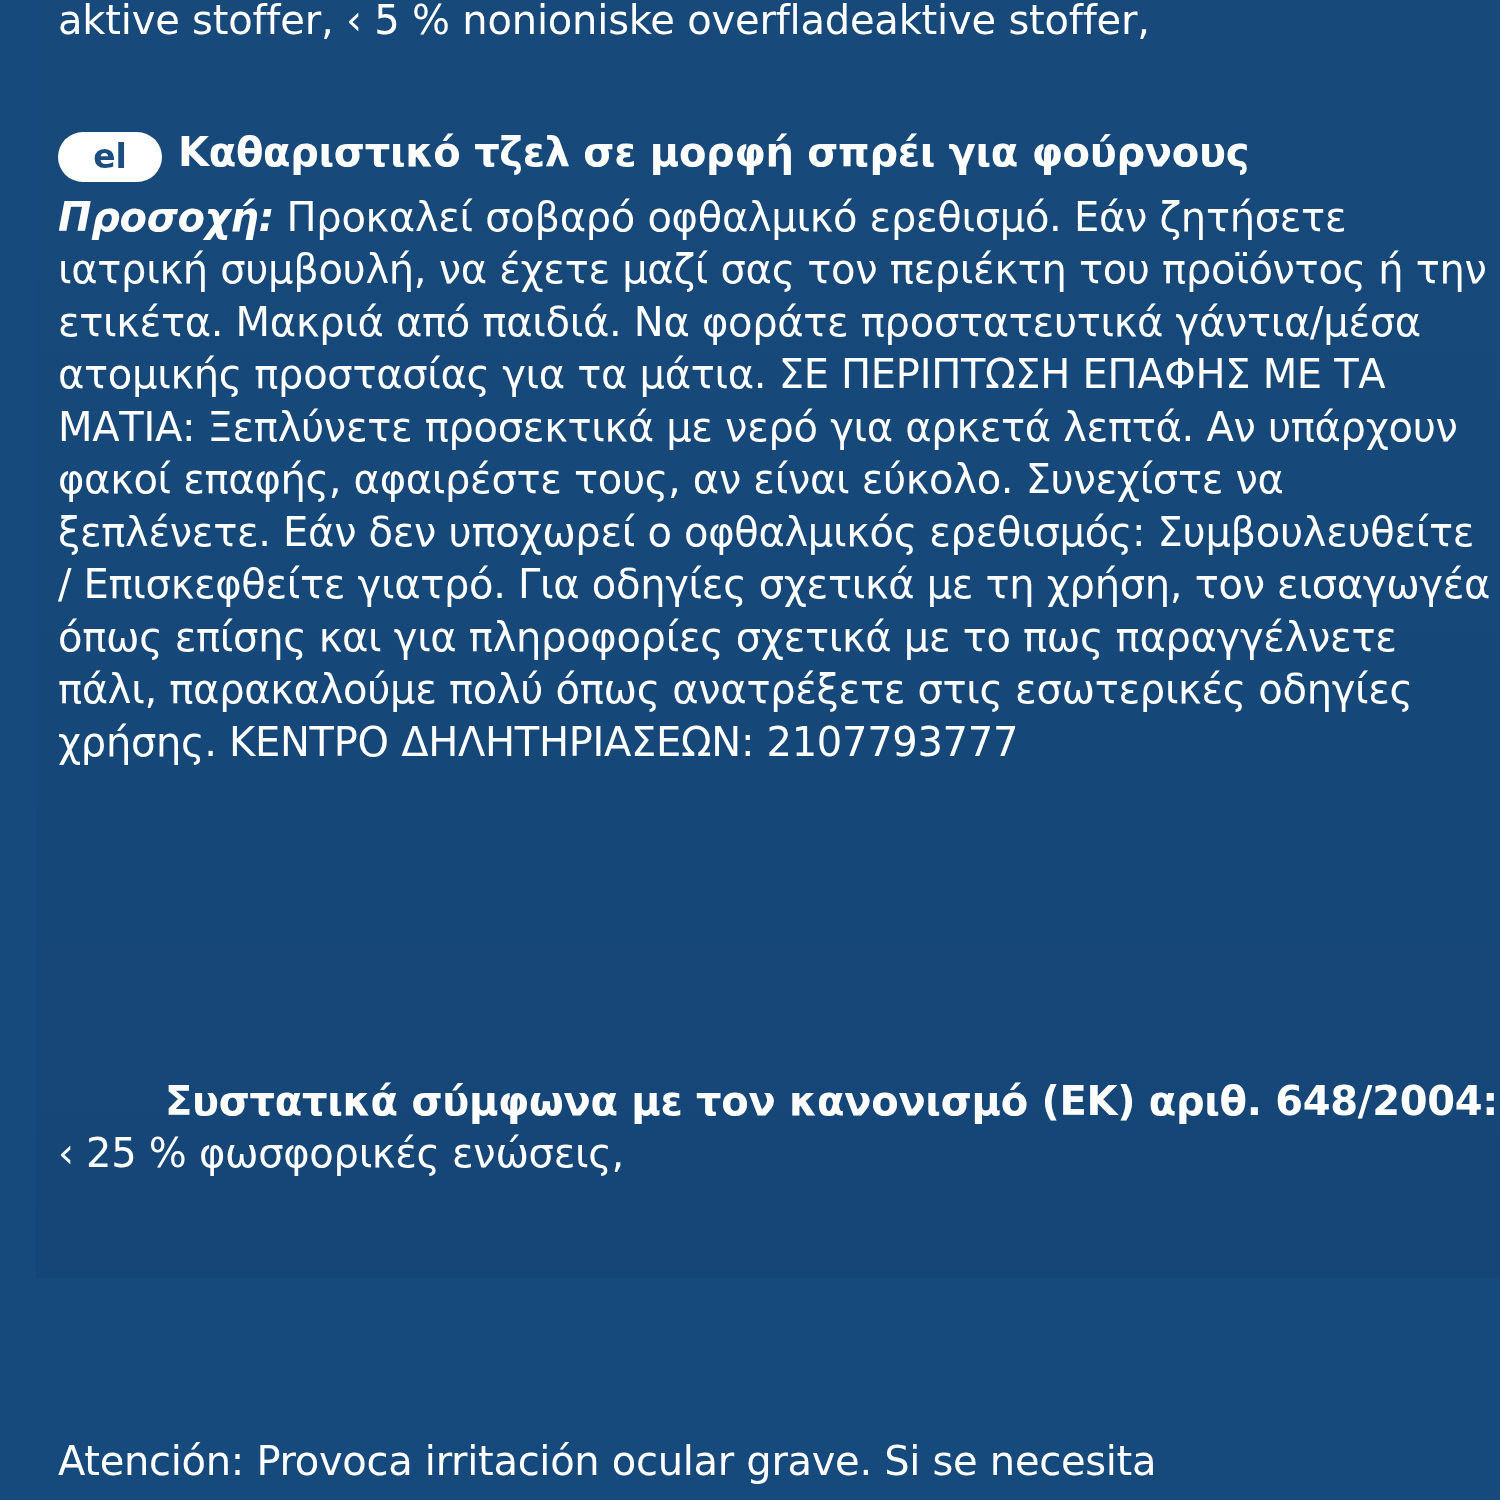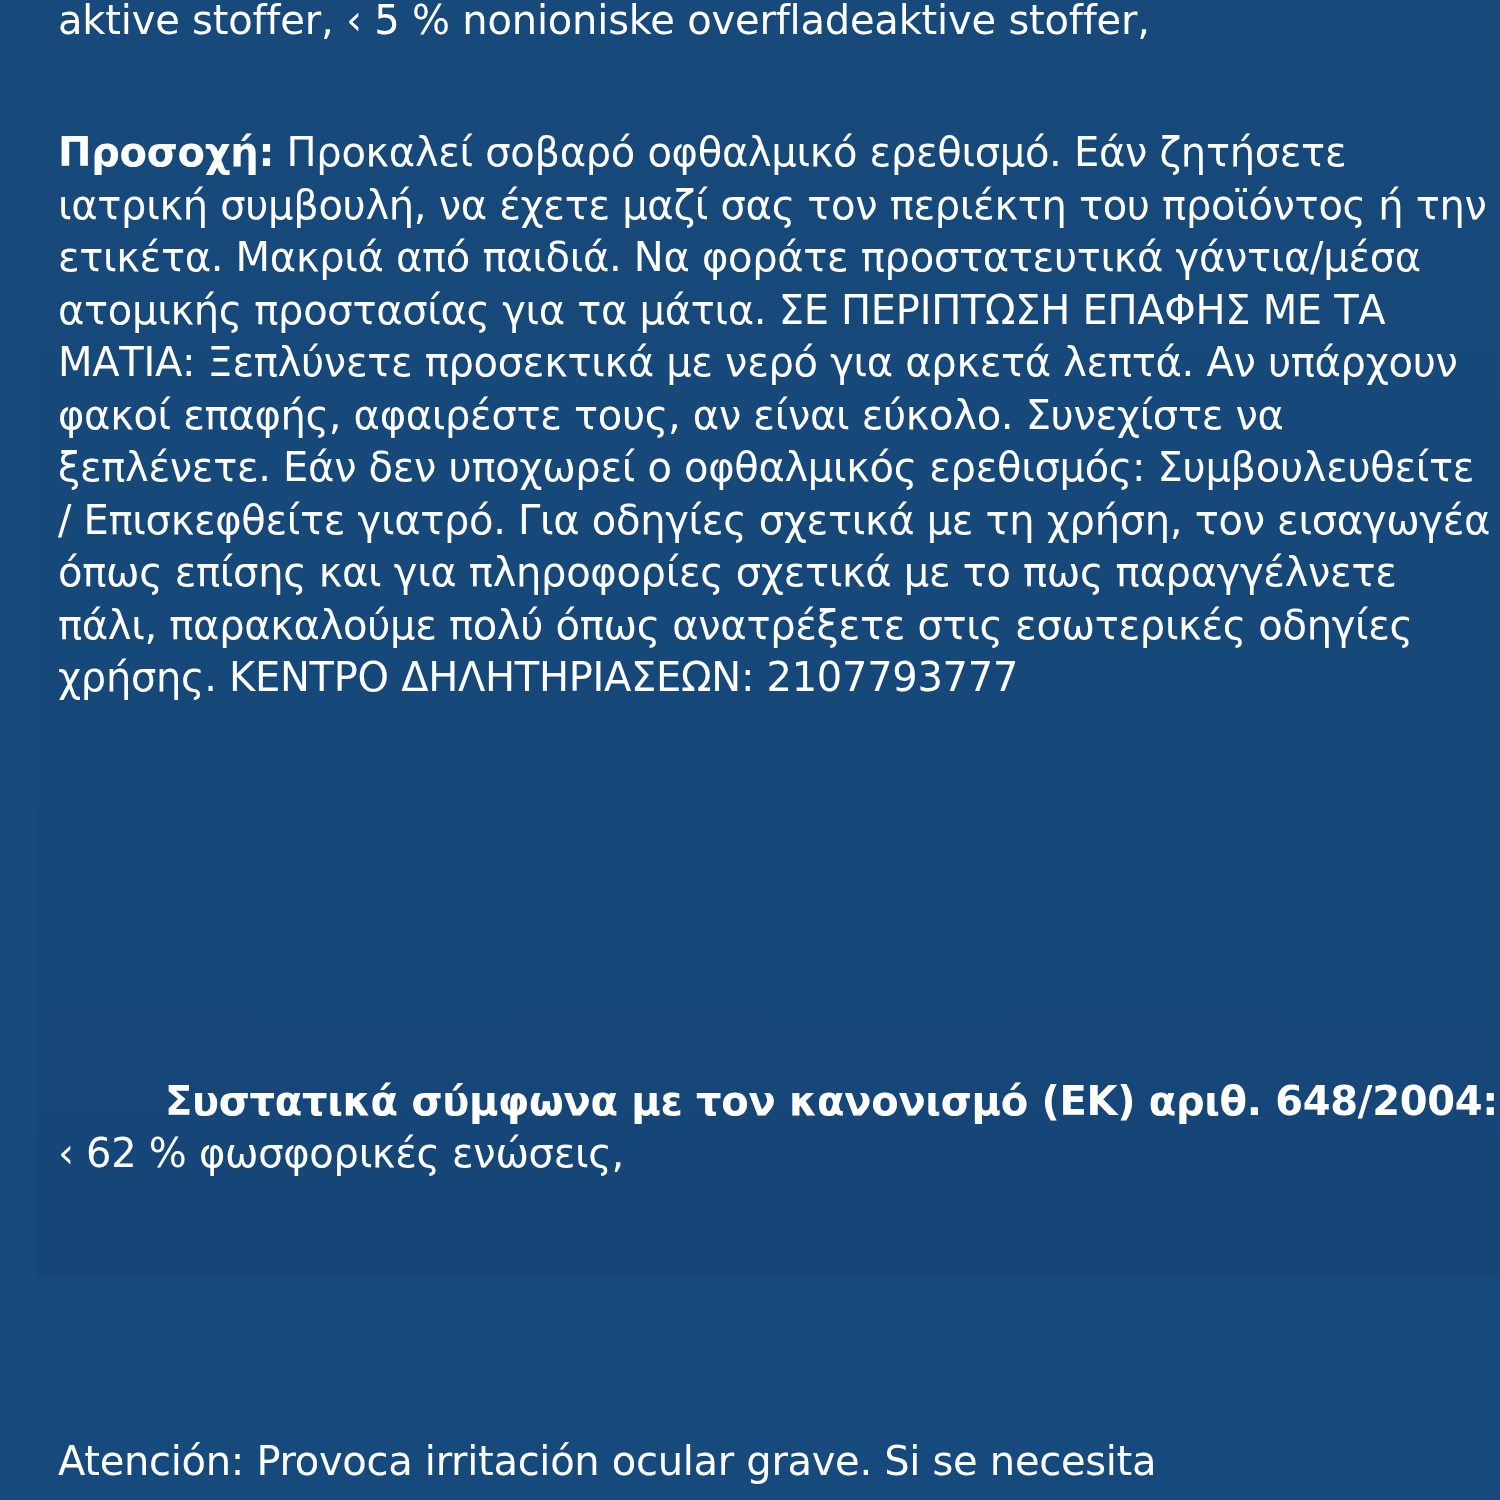--- a/index.html
+++ b/index.html
@@ -85,20 +85,21 @@
 
   .body-text {
     font-size: 40px;
     line-height: 52.5px;
     letter-spacing: -0.3px;
   }
 
   .body-text b,
   .bold-lead {
     font-weight: bold;
+    font-style: italic;
   }
 
   .ingr-head {
     font-weight: bold;
     font-size: 40px;
     line-height: 52px;
     letter-spacing: -0.3px;
     text-align: right;
   }
 
@@ -116,25 +117,28 @@
 </head>
 <body>
 
 <div class="label">
 
   <div class="continued">
     <p class="txt">aktive stoffer, ‹ 5 % nonioniske overfladeaktive stoffer,</p>
   </div>
 
   <div class="lang-section section-el">
+    <div class="head-row">
+      <span class="badge">el</span><span class="heading">Καθαριστικό τζελ σε μορφή σπρέι για φούρνους</span>
+    </div>
     <div class="body-text"><b>Προσοχή:</b><span> Προκαλεί σοβαρό οφθαλμικό ερεθισμό. Εάν ζητήσετε ιατρική συμβουλή, να έχετε μαζί σας τον περιέκτη του προϊόντος ή την ετικέτα. Μακριά από παιδιά. Να φοράτε προστατευτικά γάντια/μέσα ατομικής προστασίας για τα μάτια. ΣΕ ΠΕΡΙΠΤΩΣΗ ΕΠΑΦΗΣ ΜΕ ΤΑ ΜΑΤΙΑ: Ξεπλύνετε προσεκτικά με νερό για αρκετά λεπτά. Αν υπάρχουν φακοί επαφής, αφαιρέστε τους, αν είναι εύκολο. Συνεχίστε να ξεπλένετε. Εάν δεν υποχωρεί ο οφθαλμικός ερεθισμός: Συμβουλευθείτε / Επισκεφθείτε γιατρό. Για οδηγίες σχετικά με τη χρήση, τον εισαγωγέα όπως επίσης και για πληροφορίες σχετικά με το πως παραγγέλνετε πάλι, παρακαλούμε πολύ όπως ανατρέξετε στις εσωτερικές οδηγίες χρήσης. ΚΕΝΤΡΟ ΔΗΛΗΤΗΡΙΑΣΕΩΝ: 2107793777</span></div>
   </div>
 
   <div class="lang-section section-ingr">
     <div class="ingr-head">Συστατικά σύμφωνα με τον κανονισμό (ΕΚ) αριθ. 648/2004:</div>
-    <div class="ingr-list">‹ 62 % φωσφορικές ενώσεις,</div>
+    <div class="ingr-list">‹ 25 % φωσφορικές ενώσεις,</div>
   </div>
 
   <div class="lang-section section-es">
     <div class="body-text cut">Atención: Provoca irritación ocular grave. Si se necesita</div>
   </div>
 
 </div>
 
 </body></html>

